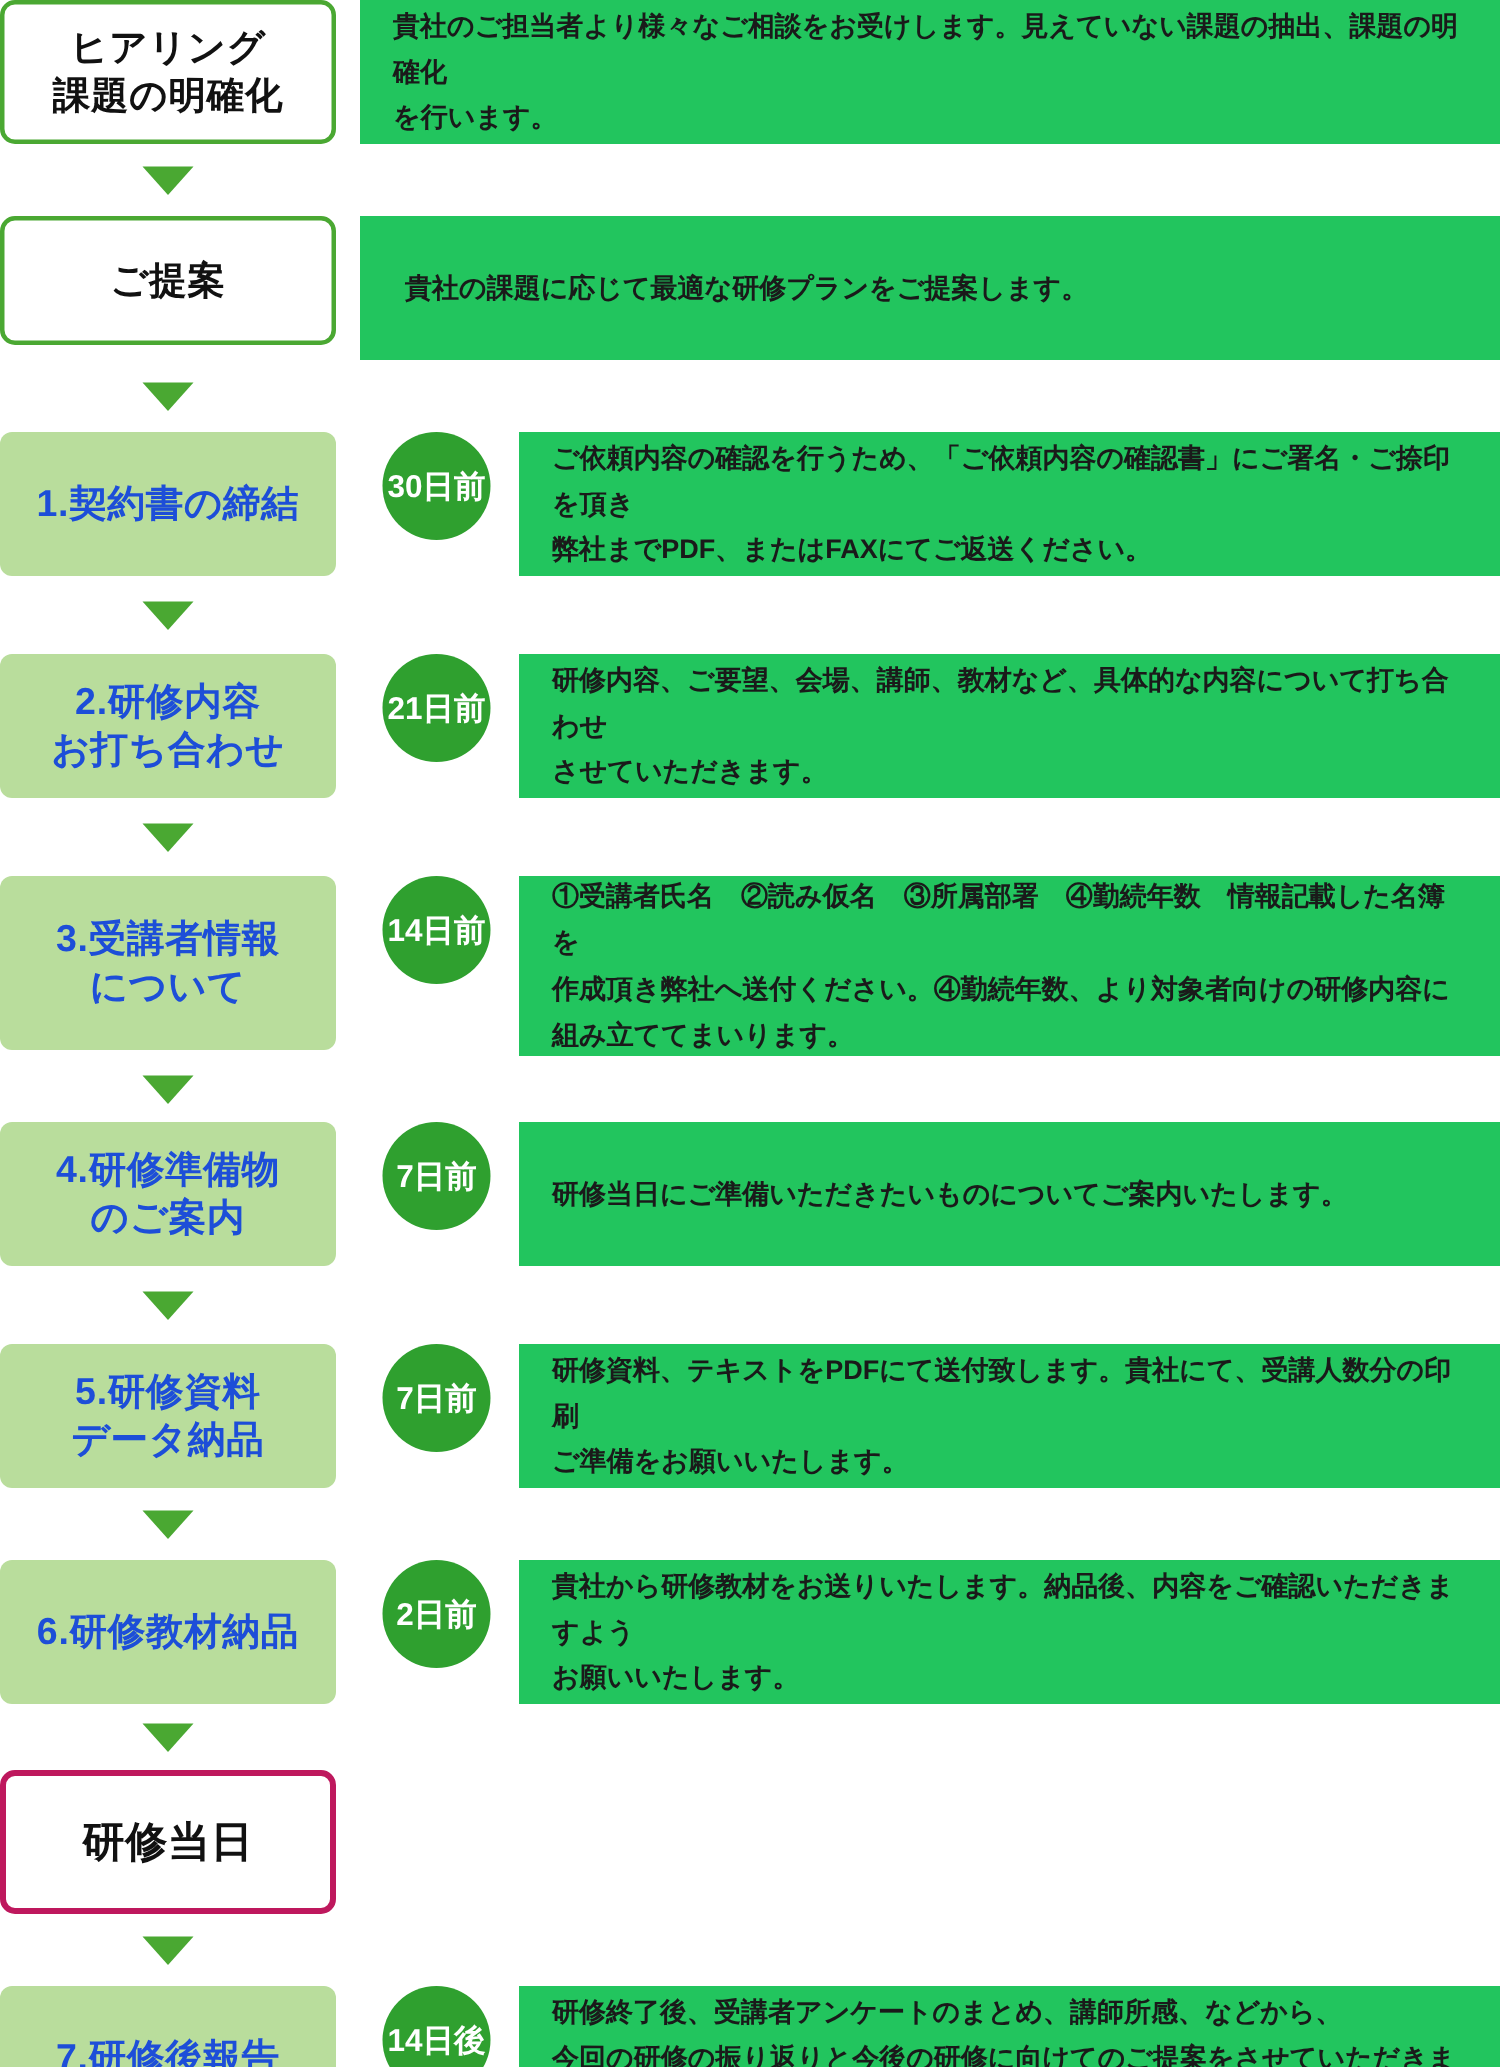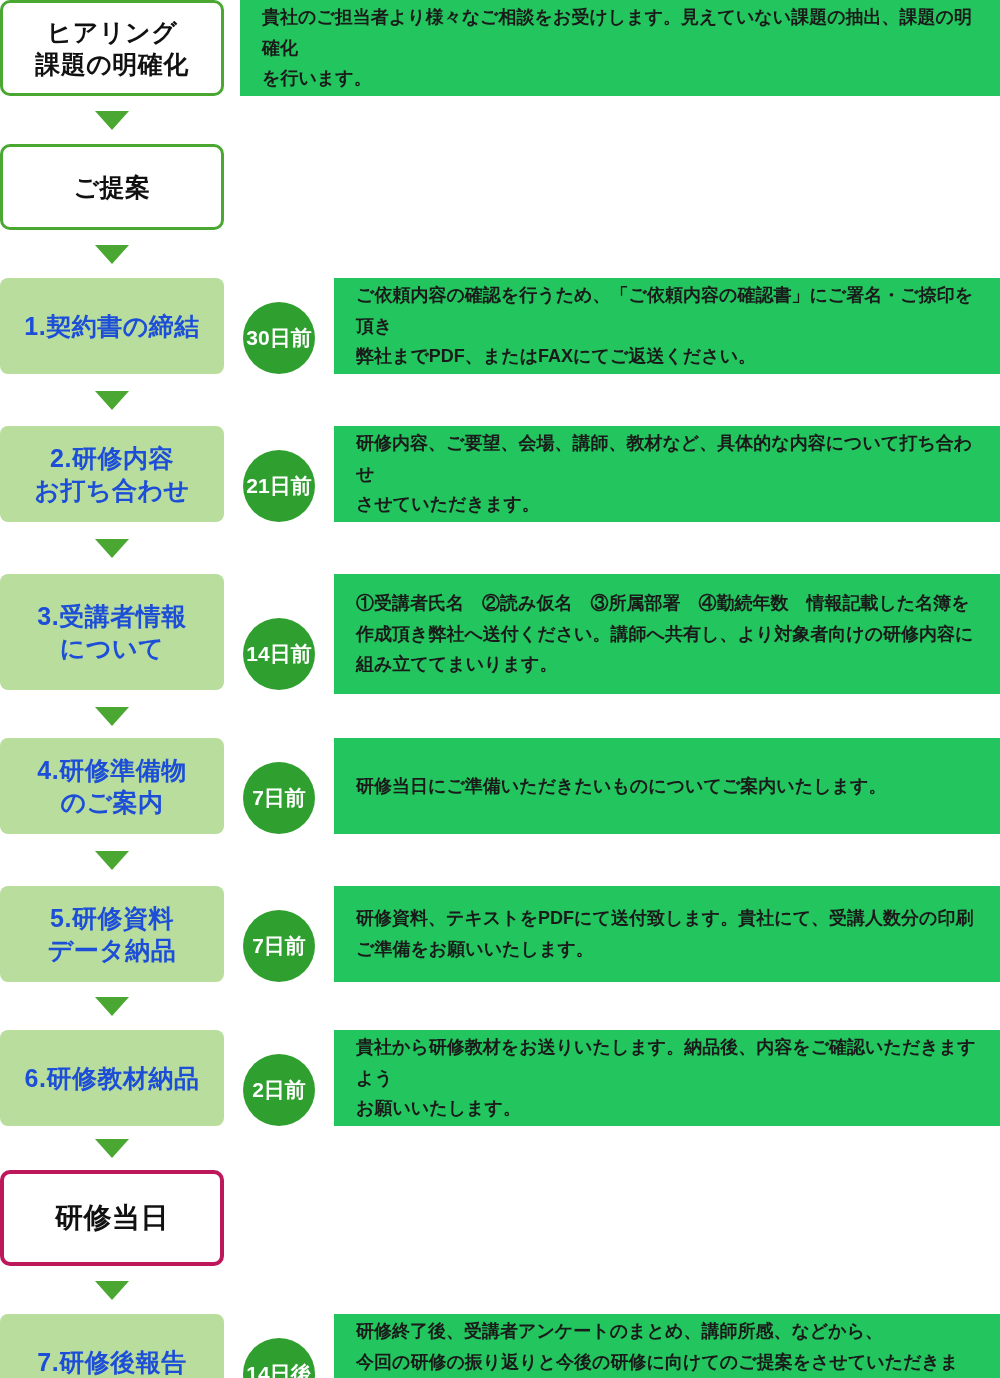--- a/index.html
+++ b/index.html
@@ -57,23 +57,24 @@
     border-radius: 8px;
     color: #1d4ed8;
   }
   .label-box .two-line {
     display: block;
   }
   
   .badge-cell {
     flex: 0 0 110px;
     display: flex;
-    align-items: flex-end;
+    align-items: flex-start;
     justify-content: center;
     min-height: 96px;
+    padding-left: 12px;
   }
   .badge {
     width: 72px;
     height: 72px;
     border-radius: 50%;
     background: #2fa02f;
     color: #ffffff;
     font-size: 21px;
     font-weight: bold;
     display: flex;
@@ -129,20 +130,23 @@
     </div>
   </div>
   <div class="arrow-row" style="height:48px;">
     <div class="arrow"></div>
   </div>
 
   <div class="row">
     <div class="label-box outline" style="min-height:86px;">
       <span>ご提案</span>
     </div>
+    <div class="desc" style="width:760px;height:86px;margin-left:16px;padding-left:30px;">
+      <p>貴社の課題に応じて最適な研修プランをご提案します。</p>
+    </div>
   </div>
   <div class="arrow-row" style="height:48px;">
     <div class="arrow"></div>
   </div>
 
   <div class="row">
     <div class="label-box filled">
       <span>1.契約書の締結</span>
     </div>
     <div class="badge-cell">
@@ -181,21 +185,21 @@
       <span>
         <span class="two-line">3.受講者情報</span>
         <span class="two-line">について</span>
       </span>
     </div>
     <div class="badge-cell" style="min-height:116px;">
       <div class="badge">14日前</div>
     </div>
     <div class="desc" style="width:666px;height:120px;">
       <p>①受講者氏名　②読み仮名　③所属部署　④勤続年数　情報記載した名簿を</p>
-      <p>作成頂き弊社へ送付ください。講師へ共有し、より対象者向けの研修内容に</p>
+      <p>作成頂き弊社へ送付ください。④勤続年数、より対象者向けの研修内容に</p>
       <p>組み立ててまいります。</p>
     </div>
   </div>
   <div class="arrow-row" style="height:44px;">
     <div class="arrow"></div>
   </div>
 
   <div class="row">
     <div class="label-box filled">
       <span>

